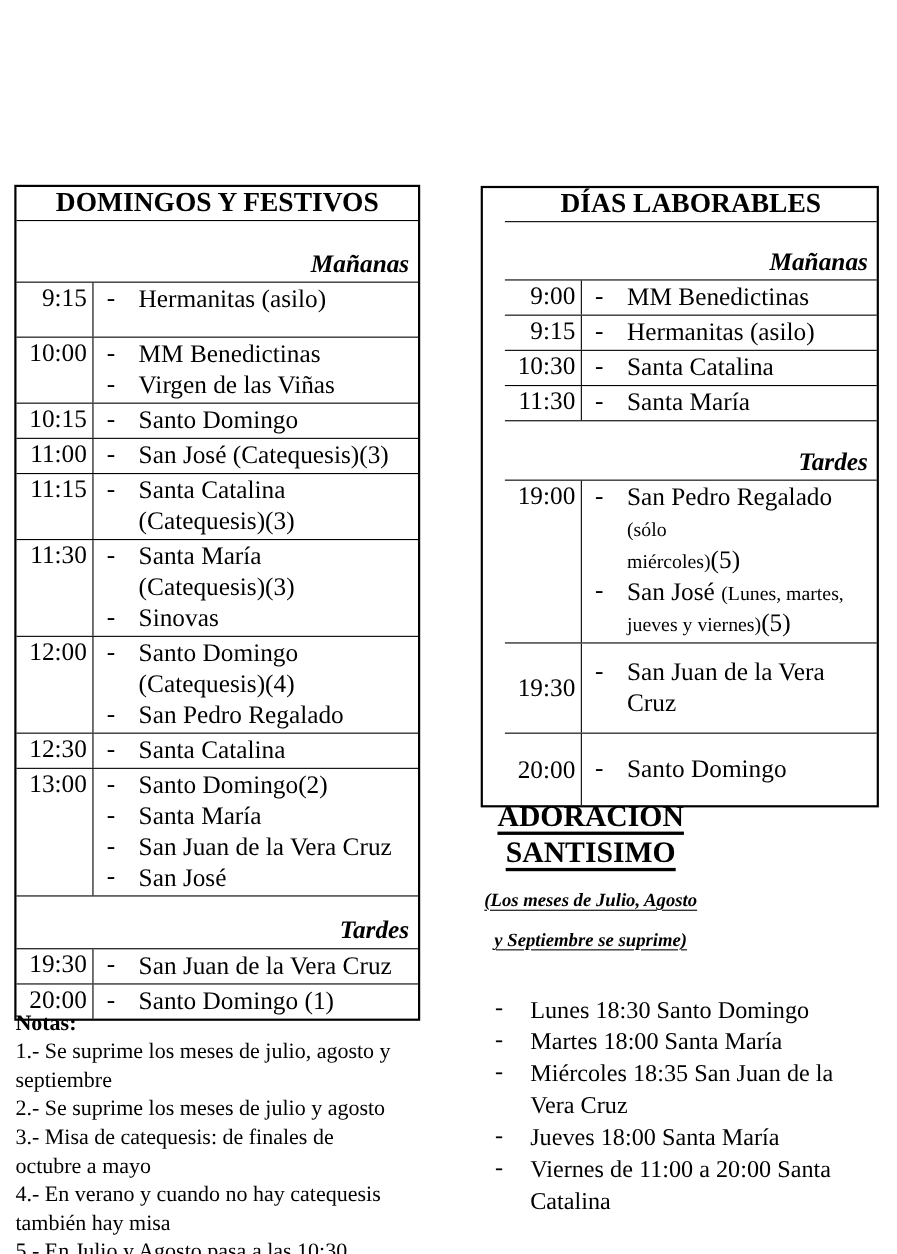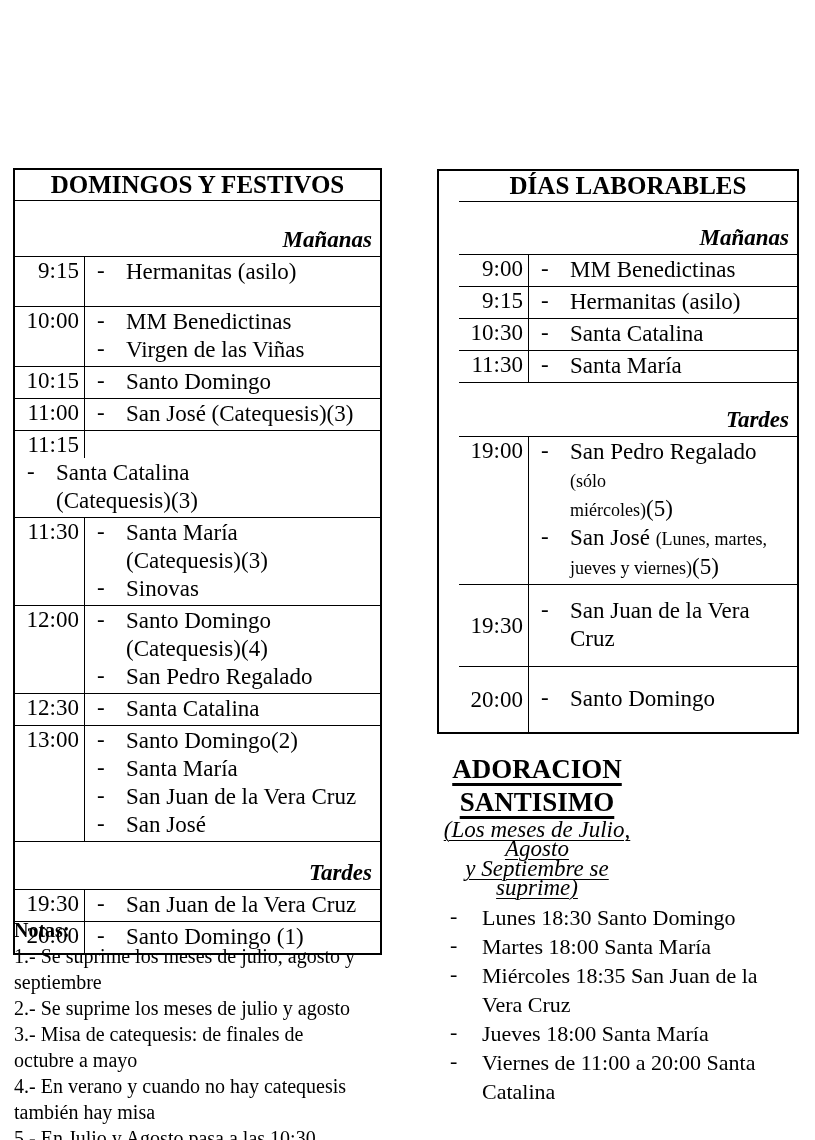--- a/index.html
+++ b/index.html
@@ -27,26 +27,26 @@
   .tcontent{flex:1;padding:1px 0 2px 12px;}
   .titem{display:flex;}
   .tdash{width:29px;flex:none;}
   .ttext{flex:1;}
   .tline{line-height:28px;}
   .seg-small{font-size:18px;}
   .vmid .ttime{display:flex;align-items:center;justify-content:flex-end;}
   .vmid .tcontent{display:flex;flex-direction:column;justify-content:center;}
 
   
-  .adoracion{position:absolute;left:437px;top:753px;width:200px;text-align:center;}
+  .adoracion{position:absolute;left:437px;top:726px;width:200px;text-align:center;}
   .ador-title{font-size:27px;font-weight:bold;line-height:33px;
               text-decoration:underline;text-decoration-thickness:3px;text-underline-offset:5px;}
-  .ador-sub{font-size:23px;font-weight:normal;font-style:italic;line-height:19px;
+  .ador-sub{font-size:17px;font-weight:bold;font-style:italic;line-height:19px;
             text-decoration:underline;text-decoration-thickness:1px;text-underline-offset:3px;
-            margin-top:1px;}
+            margin-top:17px;}
   .ador-sub:first-of-type{margin-top:10px;}
   .ador-list{position:absolute;left:450px;top:903px;width:345px;font-size:22px;}
   .alist-item{display:flex;}
   .alist-dash{width:32px;flex:none;}
   .alist-text{flex:1;}
   .aline{line-height:29px;}
 
   
   .notas{position:absolute;left:14px;top:917px;width:390px;font-size:20px;}
   .notas-heading{font-weight:bold;line-height:26px;}
@@ -107,21 +107,21 @@
           <div class="ttime">11:00</div>
           <div class="tcontent">
             <div class="titem">
               <span class="tdash">-</span>
               <div class="ttext">
                 <div class="tline"><span>San José (Catequesis)(3)</span></div>
               </div>
             </div>
           </div>
         </div>
-        <div class="trow" style="min-height: 57px; flex-direction: column;">
+        <div class="trow" style="min-height: 57px;">
           <div class="ttime">11:15</div>
           <div class="tcontent">
             <div class="titem">
               <span class="tdash">-</span>
               <div class="ttext">
                 <div class="tline"><span>Santa Catalina</span></div>
                 <div class="tline"><span>(Catequesis)(3)</span></div>
               </div>
             </div>
           </div>

